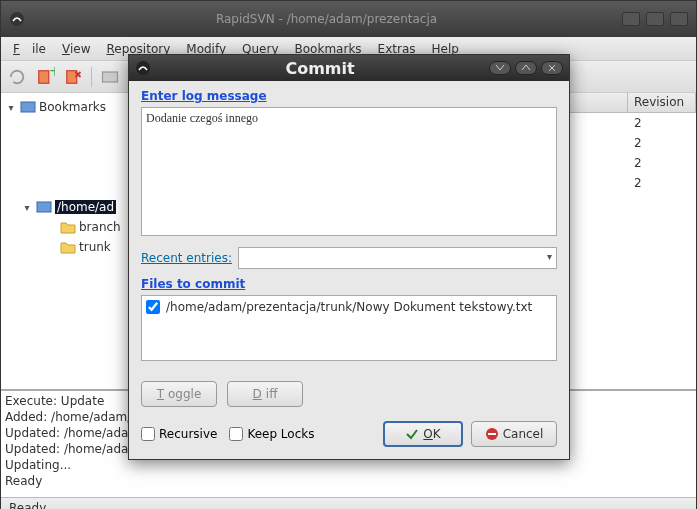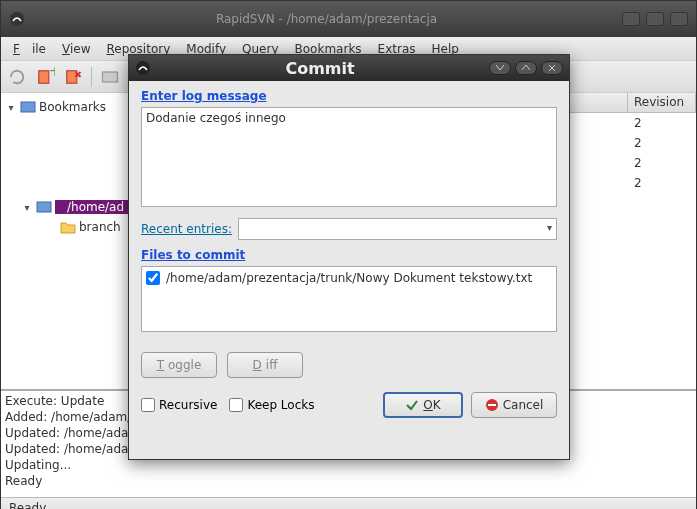--- a/index.html
+++ b/index.html
@@ -18,21 +18,21 @@
 
 .toolbar { height: 32px; background: linear-gradient(to bottom, #eee, #ddd); border-bottom: 1px solid #ccc; display: flex; align-items: center; padding: 0 6px; gap: 8px; }
 .tool-icon { width: 20px; height: 20px; display: inline-flex; align-items: center; justify-content: center; }
 
 .content-area { display: flex; height: 296px; background: #fff; }
 .sidebar { width: 216px; border-right: 1px solid #bbb; background: #fff; padding: 4px 0; overflow: hidden; }
 .tree-row { display: flex; align-items: center; padding: 1px 4px; height: 20px; white-space: nowrap; }
 .tree-arrow { width: 12px; text-align: center; color: #555; font-size: 10px; }
 .tree-icon { width: 16px; height: 14px; margin: 0 3px; display: inline-block; }
 .tree-label { color: #333; }
-.tree-row.selected .tree-label { background: #701a75; color: #fff; padding: 0 12px; }
+.tree-row.selected .tree-label { background: #0f172a; color: #fff; padding: 0 2px; }
 .tree-indent-1 { padding-left: 20px; }
 .tree-indent-2 { padding-left: 44px; }
 .bookmark-svg { fill: #4a7ab8; }
 
 .listview { flex: 1; background: #fff; }
 .list-header { background: linear-gradient(to bottom, #eee, #ddd); border-bottom: 1px solid #bbb; height: 20px; display: flex; }
 .list-col { border-right: 1px solid #bbb; padding: 2px 6px; color: #333; }
 .list-col.name { flex: 1; }
 .list-col.rev { width: 68px; text-align: left; }
 .list-body { padding: 0; }
@@ -47,21 +47,21 @@
 
 
 .dialog { position: absolute; top: 54px; left: 128px; width: 442px; height: 406px; background: #e8e8e8; border: 1px solid #333; box-shadow: 0 4px 16px rgba(0,0,0,0.5); }
 .dialog-titlebar { height: 26px; background: linear-gradient(to bottom, #4a4a4a, #2a2a2a); display: flex; align-items: center; padding: 0 6px; color: #eee; }
 .dialog-titlebar .title { flex: 1; text-align: center; font-weight: bold; font-size: 16px; }
 .dialog-titlebar .dicon { width: 16px; height: 16px; }
 .dialog-controls { display: flex; gap: 4px; }
 .dialog-controls span { width: 22px; height: 14px; background: #555; border: 1px solid #222; border-radius: 7px; display: inline-flex; align-items: center; justify-content: center; }
 .dialog-body { padding: 8px 12px; }
 .section-label { font-weight: bold; text-decoration: underline; color: #1d4ed8; margin-bottom: 4px; }
-.log-textarea { width: 100%; height: 100px; border: 1px solid #aaa; background: #fff; padding: 3px 4px; font-size: 12px; resize: none; outline: none; color: #333; }
+.log-textarea { width: 100%; height: 129px; border: 1px solid #aaa; background: #fff; padding: 3px 4px; font-size: 12px; resize: none; outline: none; color: #333; font-family: Liberation Serif, serif; }
 .recent-row { display: flex; align-items: center; gap: 6px; margin: 8px 0; }
 .recent-row label { color: #0369a1; text-decoration: underline; }
 .recent-select { flex: 1; height: 22px; border: 1px solid #aaa; background: #fff; }
 .recent-select .sel-inner { position: relative; height: 100%; }
 .recent-select .sel-arrow { position: absolute; right: 4px; top: 3px; font-size: 10px; color: #555; }
 .files-box { width: 100%; height: 66px; border: 1px solid #aaa; background: #fff; padding: 4px; margin-bottom: 20px; }
 .file-row { display: flex; align-items: center; gap: 6px; }
 .file-row input[type=checkbox] { width: 14px; height: 14px; }
 .file-row span { color: #333; }
 .btn-row { display: flex; gap: 10px; margin: 8px 0; }
@@ -146,20 +146,27 @@
           </svg>
         <span class="tree-label">/home/ad</span>
       </div>
       <div class="tree-row tree-indent-2">
         <span class="tree-arrow"></span>
         <svg class="tree-icon" viewBox="0 0 16 14">
             <path d="M1 3h5l2 2h7v8H1z" fill="#f5d060" stroke="#c9a030"></path>
           </svg>
         <span class="tree-label">branch</span>
       </div>
+      <div class="tree-row tree-indent-2">
+        <span class="tree-arrow"></span>
+        <svg class="tree-icon" viewBox="0 0 16 14">
+            <path d="M1 3h5l2 2h7v8H1z" fill="#f5d060" stroke="#c9a030"></path>
+          </svg>
+        <span class="tree-label">trunk</span>
+      </div>
     </div>
     <div class="listview">
       <div class="list-header">
         <div class="list-col name"></div>
         <div class="list-col rev">Revision</div>
       </div>
       <div class="list-body">
         <div class="list-row">
             <div class="cell-name"></div>
             <div class="cell-rev">2</div>

